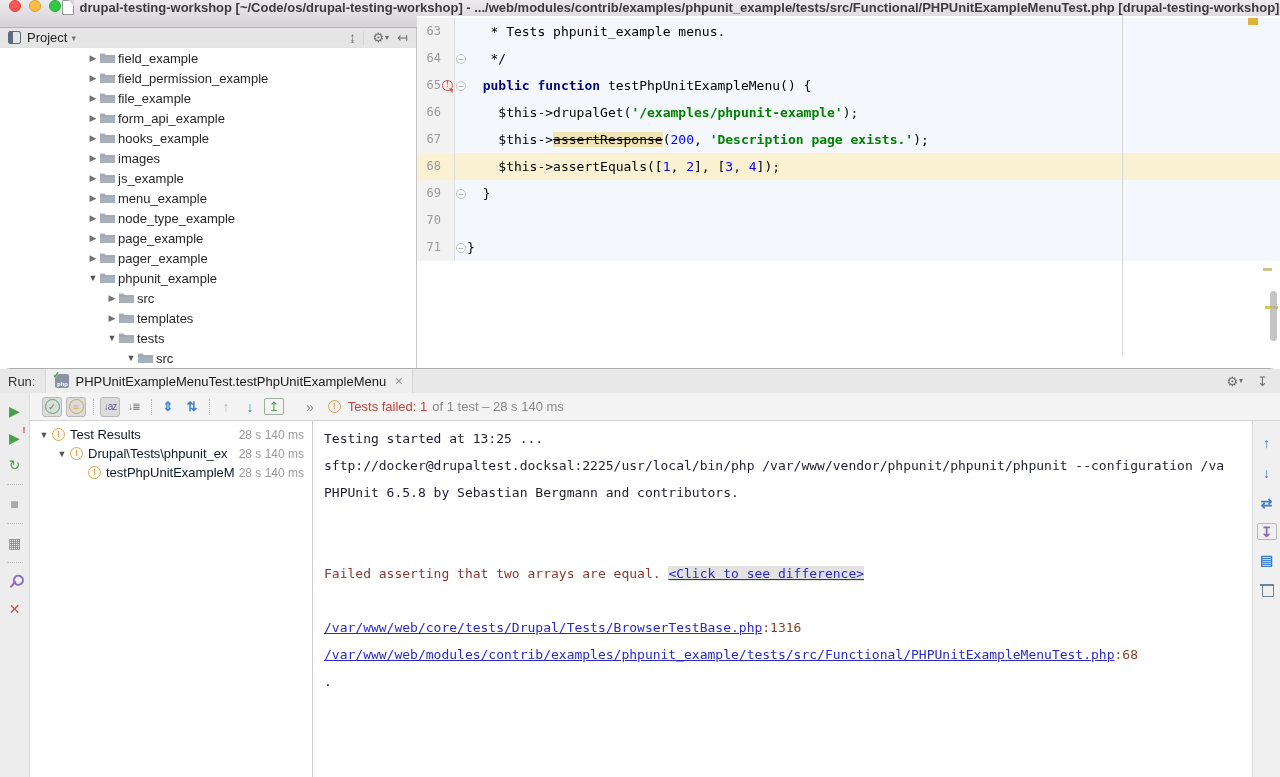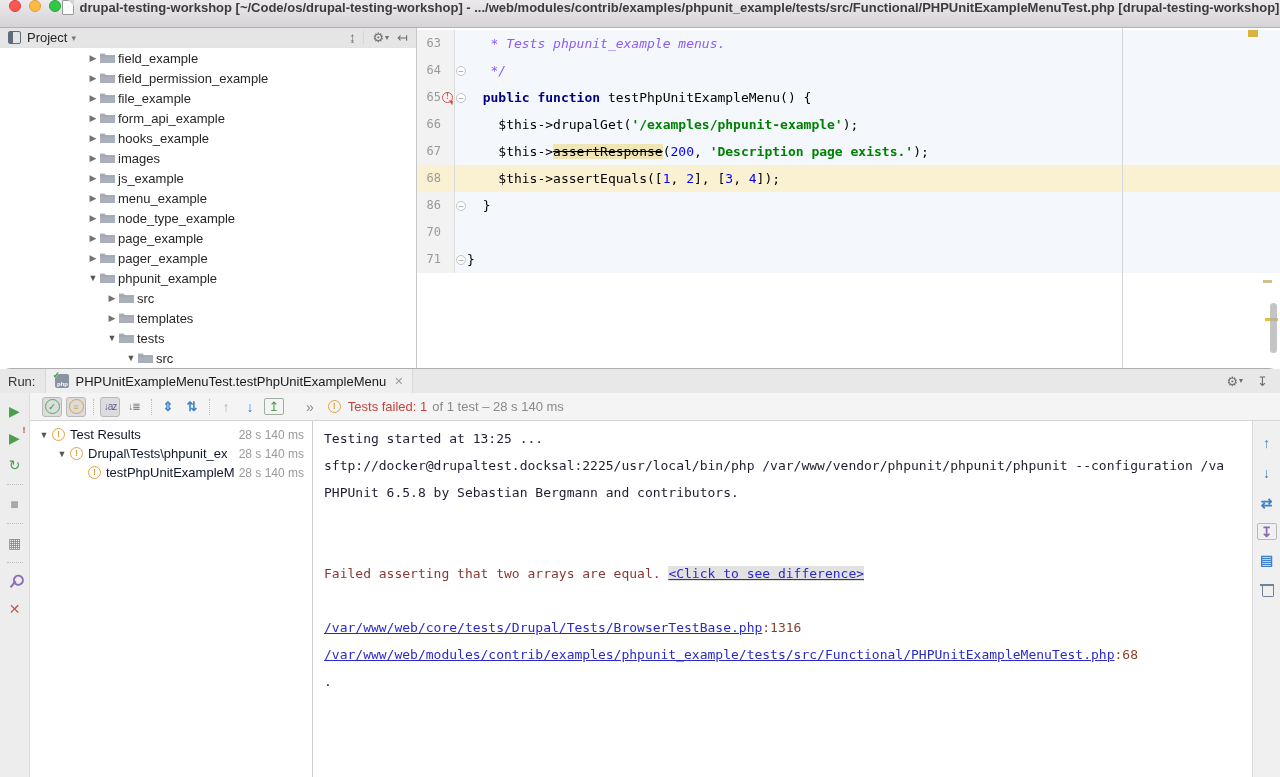--- a/index.html
+++ b/index.html
@@ -36,33 +36,33 @@
   .hicon { font-size:13px; color:#6e6e6e; line-height:1; display:flex; align-items:center; }
   .hicon .caret { font-size:8px; margin-left:1px; color:#6e6e6e; }
   .hsep { width:1px; height:14px; background:#d6d6d6; }
   .ptree { position:absolute; top:20px; left:0; right:0; bottom:0; overflow:hidden; }
   .ptrow { height:20px; display:flex; align-items:center; white-space:nowrap; }
   .ptrow .arrow { width:14px; font-size:9px; color:#737373; text-align:center; flex:0 0 auto; }
   .ptrow .arrow.expanded { color:#555; }
   .ptrow .folder { width:18px; display:flex; align-items:center; flex:0 0 auto; }
   .ptrow .plabel { color:#262626; }
   
-  .editor { position:absolute; left:417px; top:28px; width:863px; height:340px; background:#fff;
+  .editor { position:absolute; left:417px; top:16px; width:863px; height:340px; background:#fff;
             font-family:"DejaVu Sans Mono", monospace; font-size:13px; }
   .elines { position:absolute; left:0; top:2px; right:0; }
   .erow { height:27px; display:flex; align-items:center; }
   .erow.bg-cls { background:#f4f8fd; }
   .erow.bg-caret { background:#faf1d3; }
   .erow.bg-plain { background:#ffffff; }
   .enum { flex:0 0 24px; text-align:right; font-size:12px; color:#999; background:#f2f2f2; height:27px; line-height:27px; }
   .eicon { flex:0 0 14px; background:#f2f2f2; border-right:1px solid #dcdcdc; height:27px; display:flex; align-items:center; justify-content:center; }
   .erow.bg-caret .enum, .erow.bg-caret .eicon { background:#faf1d3; }
   .efold { flex:0 0 12px; height:27px; display:flex; align-items:center; justify-content:center; }
   .ecode { white-space:pre; padding-left:0; }
-  .tk-c { color:#8b5cf6; font-style:italic; }
+  .tk-c { color:#000000; }
   .tk-k { color:#000080; font-weight:bold; }
   .tk-p { color:#000000; }
   .tk-s { color:#008000; font-weight:bold; }
   .tk-n { color:#0000ff; }
   .tk-d { color:#000000; text-decoration:line-through; background:#f0e5b5; }
   .foldmark { width:10px; height:10px; border:1px solid #c3c3c3; border-radius:50%; background:#fff;
               color:#9a9a9a; font-size:9px; line-height:8px; text-align:center; }
   .testmark { position:relative; width:11px; height:11px; border:1.5px solid #c75450; border-radius:50%;
               color:#c75450; font-size:8px; font-weight:bold; line-height:8px; text-align:center; background:#fbeAE9; background:#fdf0ef; }
   .testmark::after { content:''; position:absolute; right:-4px; bottom:-2px; border:3px solid transparent; border-left-color:#c75450; transform:rotate(-35deg); }
@@ -366,21 +366,21 @@
           <span class="efold"></span>
           <span class="ecode"><span class="tk-p">    $this-&gt;</span><span class="tk-d">assertResponse</span><span class="tk-p">(</span><span class="tk-n">200</span><span class="tk-p">, </span><span class="tk-s">'Description page exists.'</span><span class="tk-p">);</span></span>
         </div>
         <div class="erow bg-caret">
           <span class="enum">68</span>
           <span class="eicon"></span>
           <span class="efold"></span>
           <span class="ecode"><span class="tk-p">    $this-&gt;assertEquals([</span><span class="tk-n">1</span><span class="tk-p">, </span><span class="tk-n">2</span><span class="tk-p">], [</span><span class="tk-n">3</span><span class="tk-p">, </span><span class="tk-n">4</span><span class="tk-p">]);</span></span>
         </div>
         <div class="erow bg-cls">
-          <span class="enum">86</span>
+          <span class="enum">69</span>
           <span class="eicon"></span>
           <span class="efold">
             <span class="foldmark">−</span>
           </span>
           <span class="ecode"><span class="tk-p">  }</span></span>
         </div>
         <div class="erow bg-cls">
           <span class="enum">70</span>
           <span class="eicon"></span>
           <span class="efold"></span>

